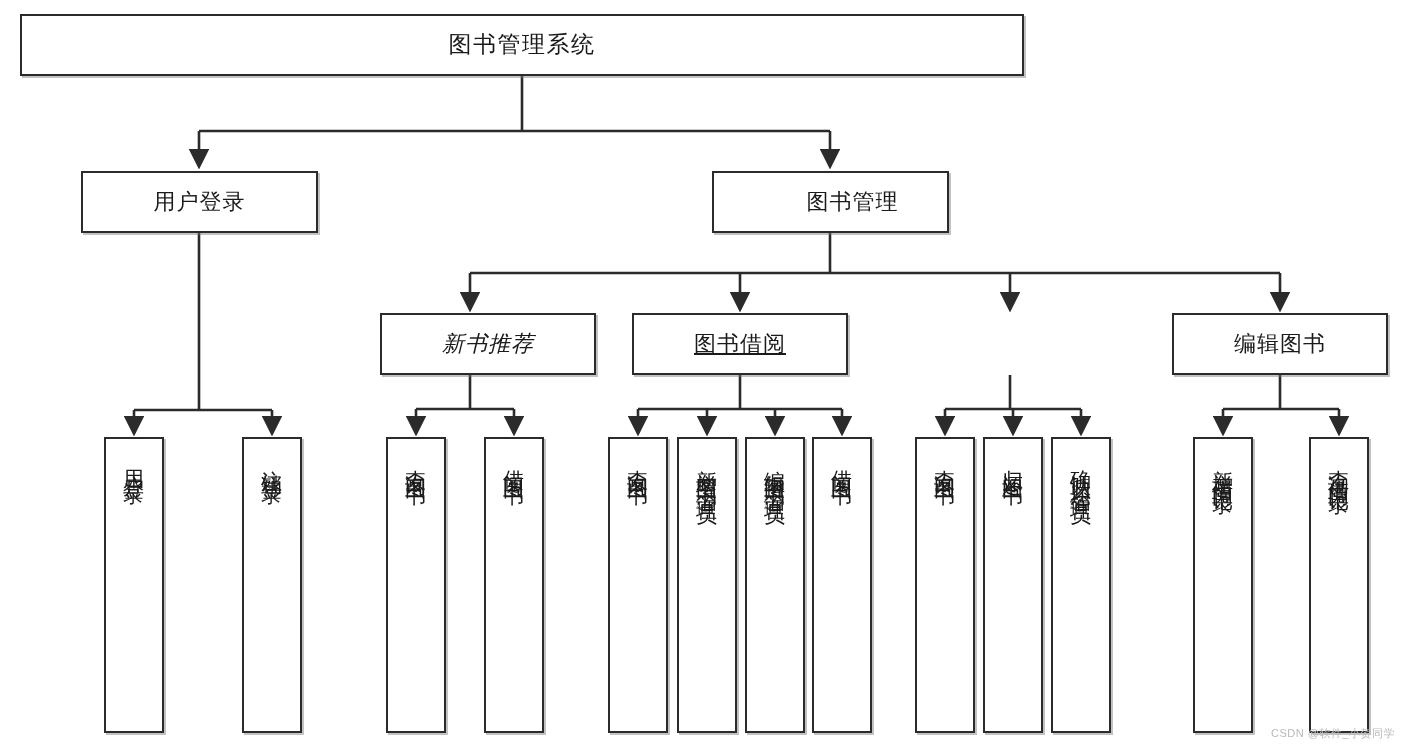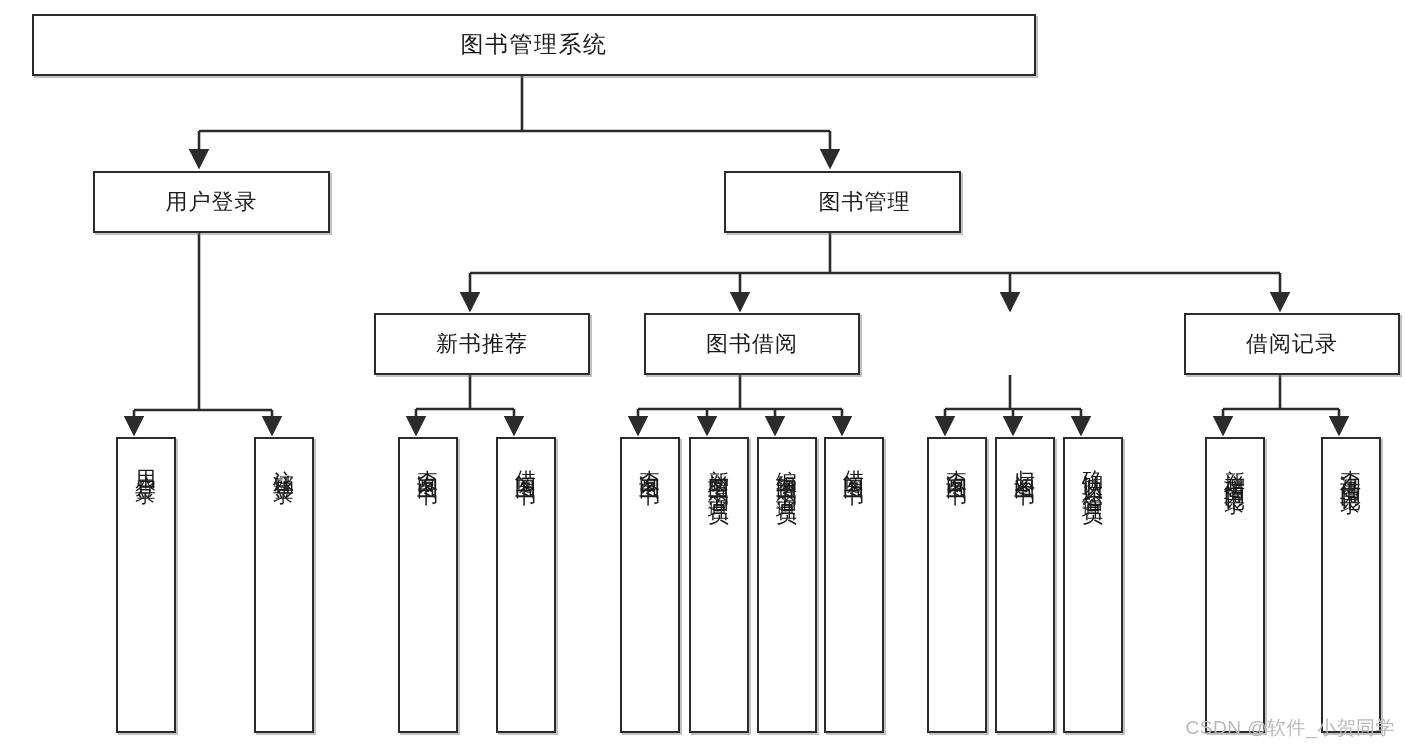--- a/index.html
+++ b/index.html
@@ -28,21 +28,20 @@
   .node {
     position: absolute;
     box-sizing: border-box;
     background: #ffffff;
     border: 2px solid #2b2b2b;
     box-shadow: 2px 2px 0 rgba(120,120,120,0.45);
     display: flex;
     align-items: center;
     justify-content: center;
     color: #1a1a1a;
-    margin-left: 12px;
   }
   .node .label {
     display: block;
     text-align: center;
     line-height: 1.18;
     white-space: nowrap;
   }
   .node.horiz .label {
     font-size: 22px;
     letter-spacing: 1px;
@@ -61,21 +60,21 @@
     text-orientation: upright;
     font-size: 21px;
     letter-spacing: 5px;
     line-height: 1;
     white-space: nowrap;
   }
   .watermark {
     position: absolute;
     right: 10px;
     bottom: 6px;
-    font-size: 19px;
+    font-size: 11px;
     color: #b9b9b9;
     letter-spacing: 0.5px;
     white-space: nowrap;
     user-select: none;
   }
 </style>
 </head>
 <body>
 
 <div id="canvas">
@@ -134,28 +133,28 @@
     <span class="label">图书管理系统</span>
   </div>
 
   <div class="node horiz" style="left:81px; top:171px; width:237px; height:62px;">
     <span class="label">用户登录</span>
   </div>
   <div class="node horiz" style="left:712px; top:171px; width:237px; height:62px;padding-left:44px;">
     <span class="label">图书管理</span>
   </div>
 
-  <div class="node horiz" style="left:362px; top:313px; width:216px; height:62px;">
+  <div class="node horiz" style="left:380px; top:313px; width:216px; height:62px;font-style:italic;">
     <span class="label">新书推荐</span>
   </div>
-  <div class="node horiz" style="left:632px; top:313px; width:216px; height:62px;">
+  <div class="node horiz" style="left:632px; top:313px; width:216px; height:62px;text-decoration:underline;">
     <span class="label">图书借阅</span>
   </div>
   <div class="node horiz" style="left:1172px; top:313px; width:216px; height:62px;">
-    <span class="label">借阅记录</span>
+    <span class="label">编辑图书</span>
   </div>
 
   <div class="node vert" style="left:104px; top:437px; width:60px; height:296px;">
     <span class="label">用户登录</span>
   </div>
   <div class="node vert" style="left:242px; top:437px; width:60px; height:296px;">
     <span class="label">注销登录</span>
   </div>
 
   <div class="node vert" style="left:386px; top:437px; width:60px; height:296px;">

